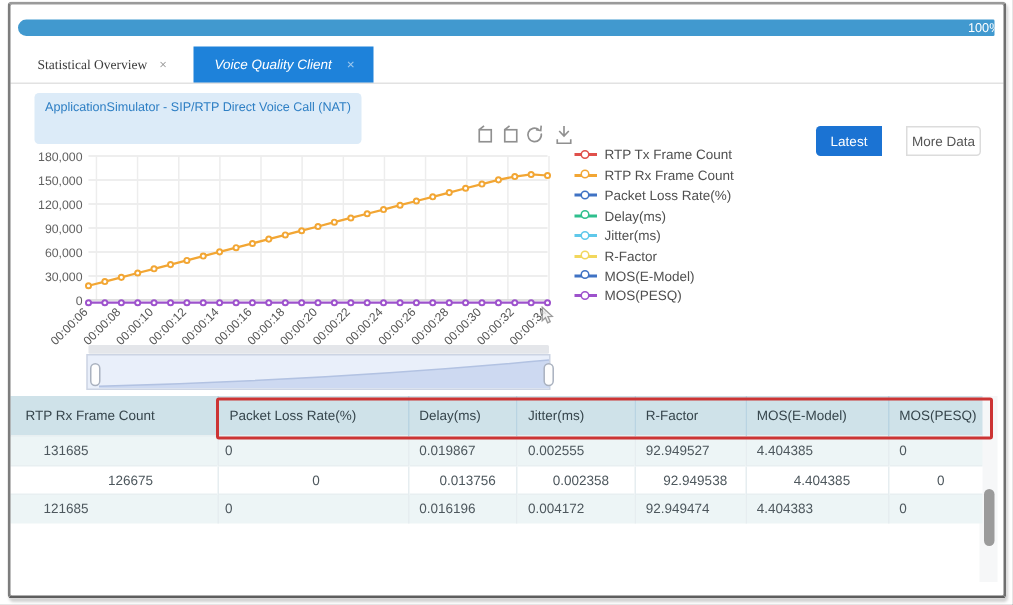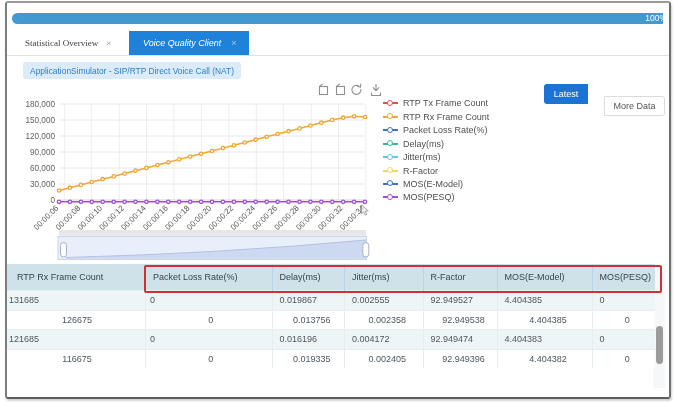--- a/index.html
+++ b/index.html
@@ -7,33 +7,33 @@
   .abs{position:absolute;}
   #winborder{left:5px;top:1px;width:662px;height:394px;border:2px solid;border-color:#9a9a9a #6f6f6f #5e5e5e #7d7d7d;border-radius:3px;z-index:50;pointer-events:none;box-shadow:1px 2px 2px rgba(0,0,0,0.18);}
   #topbar{left:12px;top:13px;width:651px;height:11px;background:#4199cf;border-radius:6px 1px 1px 6px;overflow:hidden;z-index:2;}
   #topbar span{position:absolute;right:-4px;top:0;line-height:11px;font-size:8.5px;color:#fff;}
   #tabline{left:7px;top:55px;width:662px;height:1px;background:#e2e2e2;}
   #tab1{left:25px;top:31px;height:24px;line-height:25px;font-size:9px;color:#3d3d3d;font-family:Liberation Serif, serif;}
   #tab1 .x{color:#8a8a8a;margin-left:8px;font-size:9px;}
   #tab2{left:129px;top:31px;width:120px;height:25px;background:#1e82da;color:#fff;font-size:9px;line-height:25px;text-align:left;}
   #tab2 .t{margin-left:14px;font-style:italic;}
   #tab2 .x{color:#9cc7ee;margin-left:10px;font-size:9px;}
-  #pill{left:23px;top:62px;width:218px;height:17px;background:#dcebf8;border-radius:3px;color:#2e7fc4;font-size:8.4px;line-height:19px;text-align:center;white-space:nowrap;}
+  #pill{left:23px;top:62px;width:218px;height:34px;background:#dcebf8;border-radius:3px;color:#2e7fc4;font-size:8.4px;line-height:19px;text-align:center;white-space:nowrap;}
   #btn1{left:544px;top:84px;width:44px;height:20px;background:#1b73d3;border-radius:3px 0 0 3px;color:#fff;font-size:9px;line-height:20px;text-align:center;z-index:3;}
-  #btn2{left:604px;top:96px;width:61px;height:20px;background:#fff;border:1px solid #dcdcdc;border-radius:0 3px 3px 0;box-sizing:border-box;color:#555;font-size:9px;line-height:18px;text-align:center;z-index:3;}
+  #btn2{left:604px;top:84px;width:50px;height:20px;background:#fff;border:1px solid #dcdcdc;border-radius:0 3px 3px 0;box-sizing:border-box;color:#555;font-size:9px;line-height:18px;text-align:center;z-index:3;}
   .li{position:absolute;height:10px;display:flex;align-items:center;}
   .lm{display:inline-block;width:15px;height:2px;position:relative;margin-right:5px;}
   .lm i{position:absolute;left:4px;top:-2.5px;width:4px;height:4px;border-radius:50%;border:1.6px solid;background:#fff;}
   .li span.txt{font-size:9px;color:#4f4f4f;white-space:nowrap;}
   table{border-collapse:collapse;table-layout:fixed;font-size:9px;color:#4d575d;}
   #tbl{left:7px;top:264px;width:648px;z-index:5;}
   th{background:#cfe2e9;height:26px;font-weight:normal;text-align:left;padding:0 0 0 7px;border-left:1px solid #b9d4e2;color:#36454c;}
   th:first-child{border-left:none;padding-left:10px;}
   td{height:18.6px;padding:0 0 0 7px;border-left:1px solid #e6edf0;border-top:1px solid #e8eff1;}
-  td:first-child{border-left:none;padding-left:2px;}
+  td:first-child{border-left:none;padding-left:22px;}
   tr.a td{background:#edf5f6;} td:nth-child(2){padding-left:4px;}
   tr.b td{background:#fff;text-align:center;}
   #sctrack{left:653px;top:264px;width:12px;height:124px;background:#f6f7f8;z-index:4;}
   #scthumb{left:656px;top:326px;width:7px;height:38px;background:#9b9b9b;border-radius:3.5px;z-index:6;}
   #redbox{left:144px;top:264.5px;width:514px;height:24.5px;border:2px solid #cc3434;border-radius:2px;z-index:20;}
 </style>
 </head>
 <body>
 <div class="abs" id="topbar">
     <span>100%</span>
@@ -274,29 +274,20 @@
       </tr>
   <tr class="a">
         <td>121685</td>
         <td>0</td>
         <td>0.016196</td>
         <td>0.004172</td>
         <td>92.949474</td>
         <td>4.404383</td>
         <td>0</td>
       </tr>
-  <tr class="b">
-        <td>116675</td>
-        <td>0</td>
-        <td>0.019335</td>
-        <td>0.002405</td>
-        <td>92.949396</td>
-        <td>4.404382</td>
-        <td>0</td>
-      </tr>
 </tbody>
   </table>
 <div class="abs" id="sctrack"></div>
 <div class="abs" id="scthumb"></div>
 <div class="abs" id="redbox"></div>
 <svg class="abs" style="left:360px;top:204px;z-index:8;opacity:0.85" width="11" height="14" viewBox="0 0 11 14">
   <path d="M1.5 0.8 L1.5 9.8 L3.6 7.8 L5.1 11.2 L6.8 10.4 L5.3 7.1 L8.2 6.9 Z" fill="#f2f2f2" stroke="#8a8a8a" stroke-width="0.9"></path>
 </svg>
 <div class="abs" id="winborder"></div>
 

